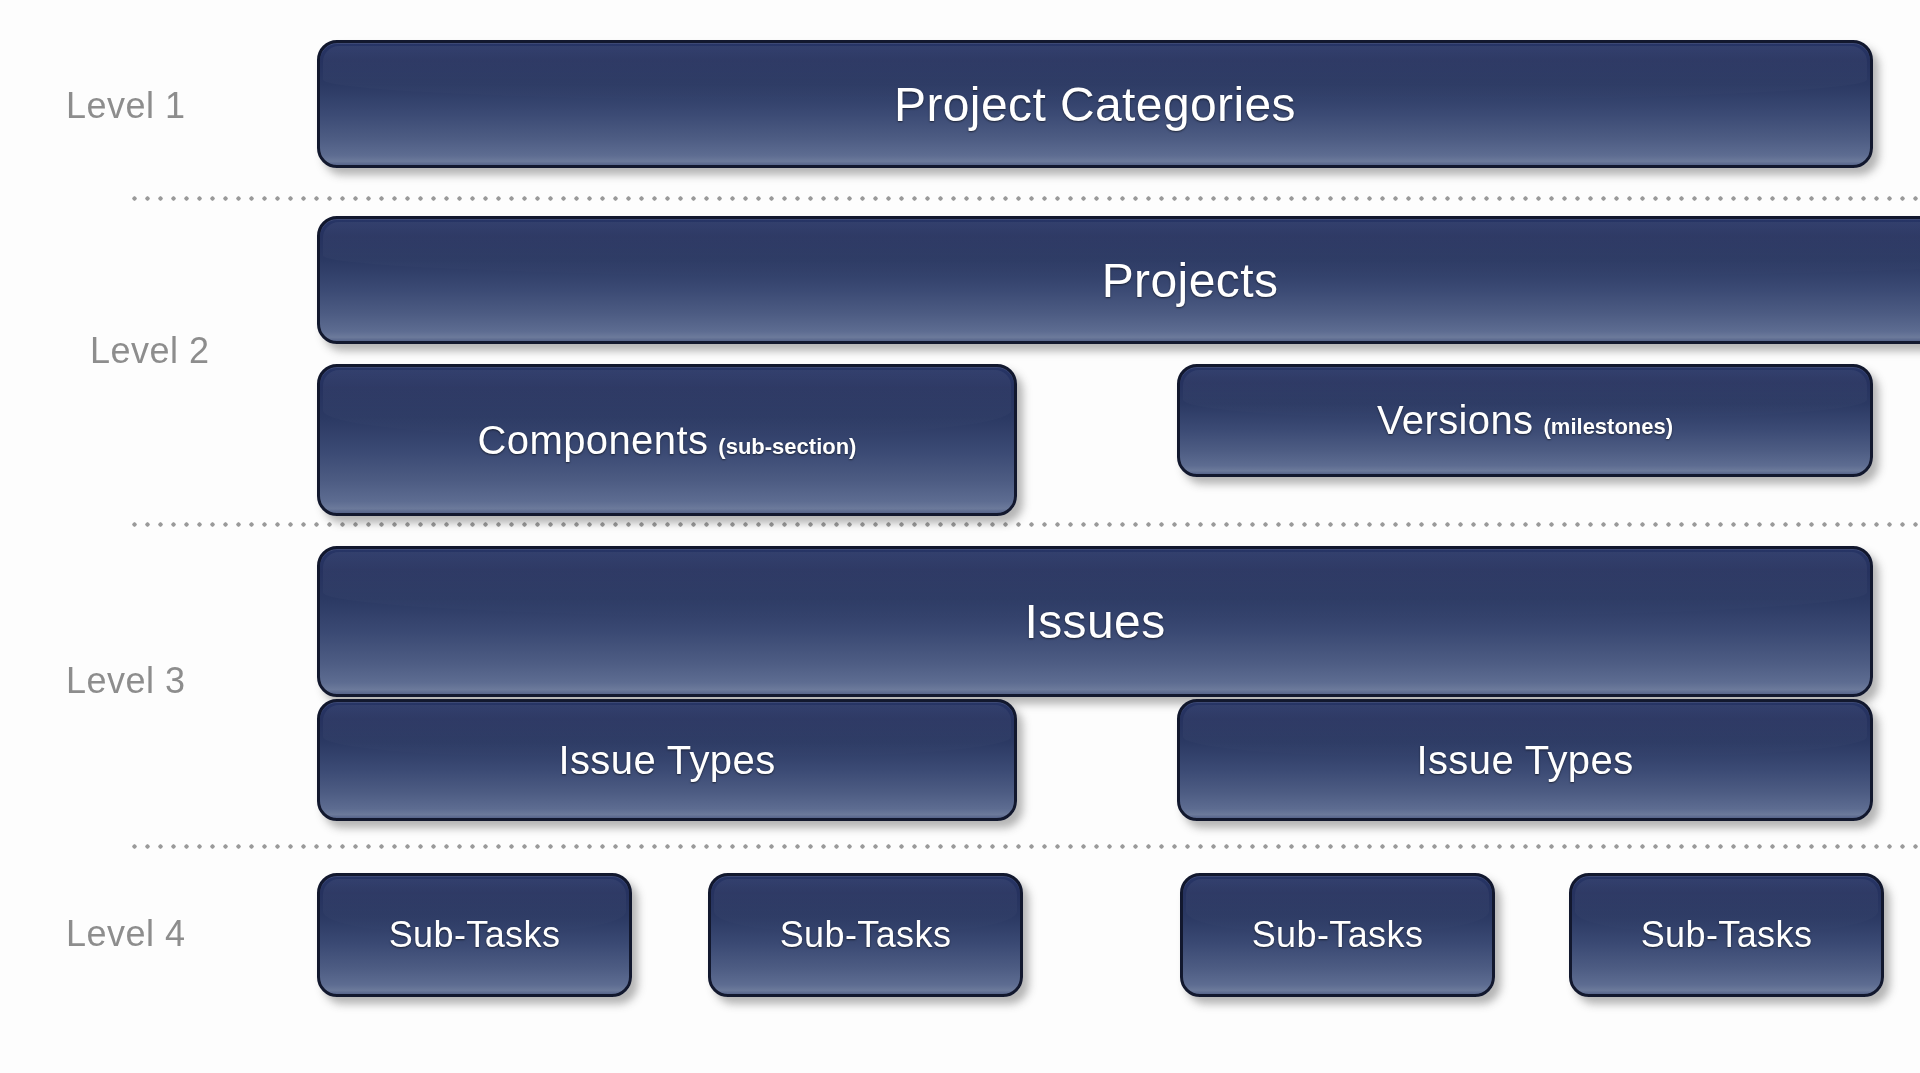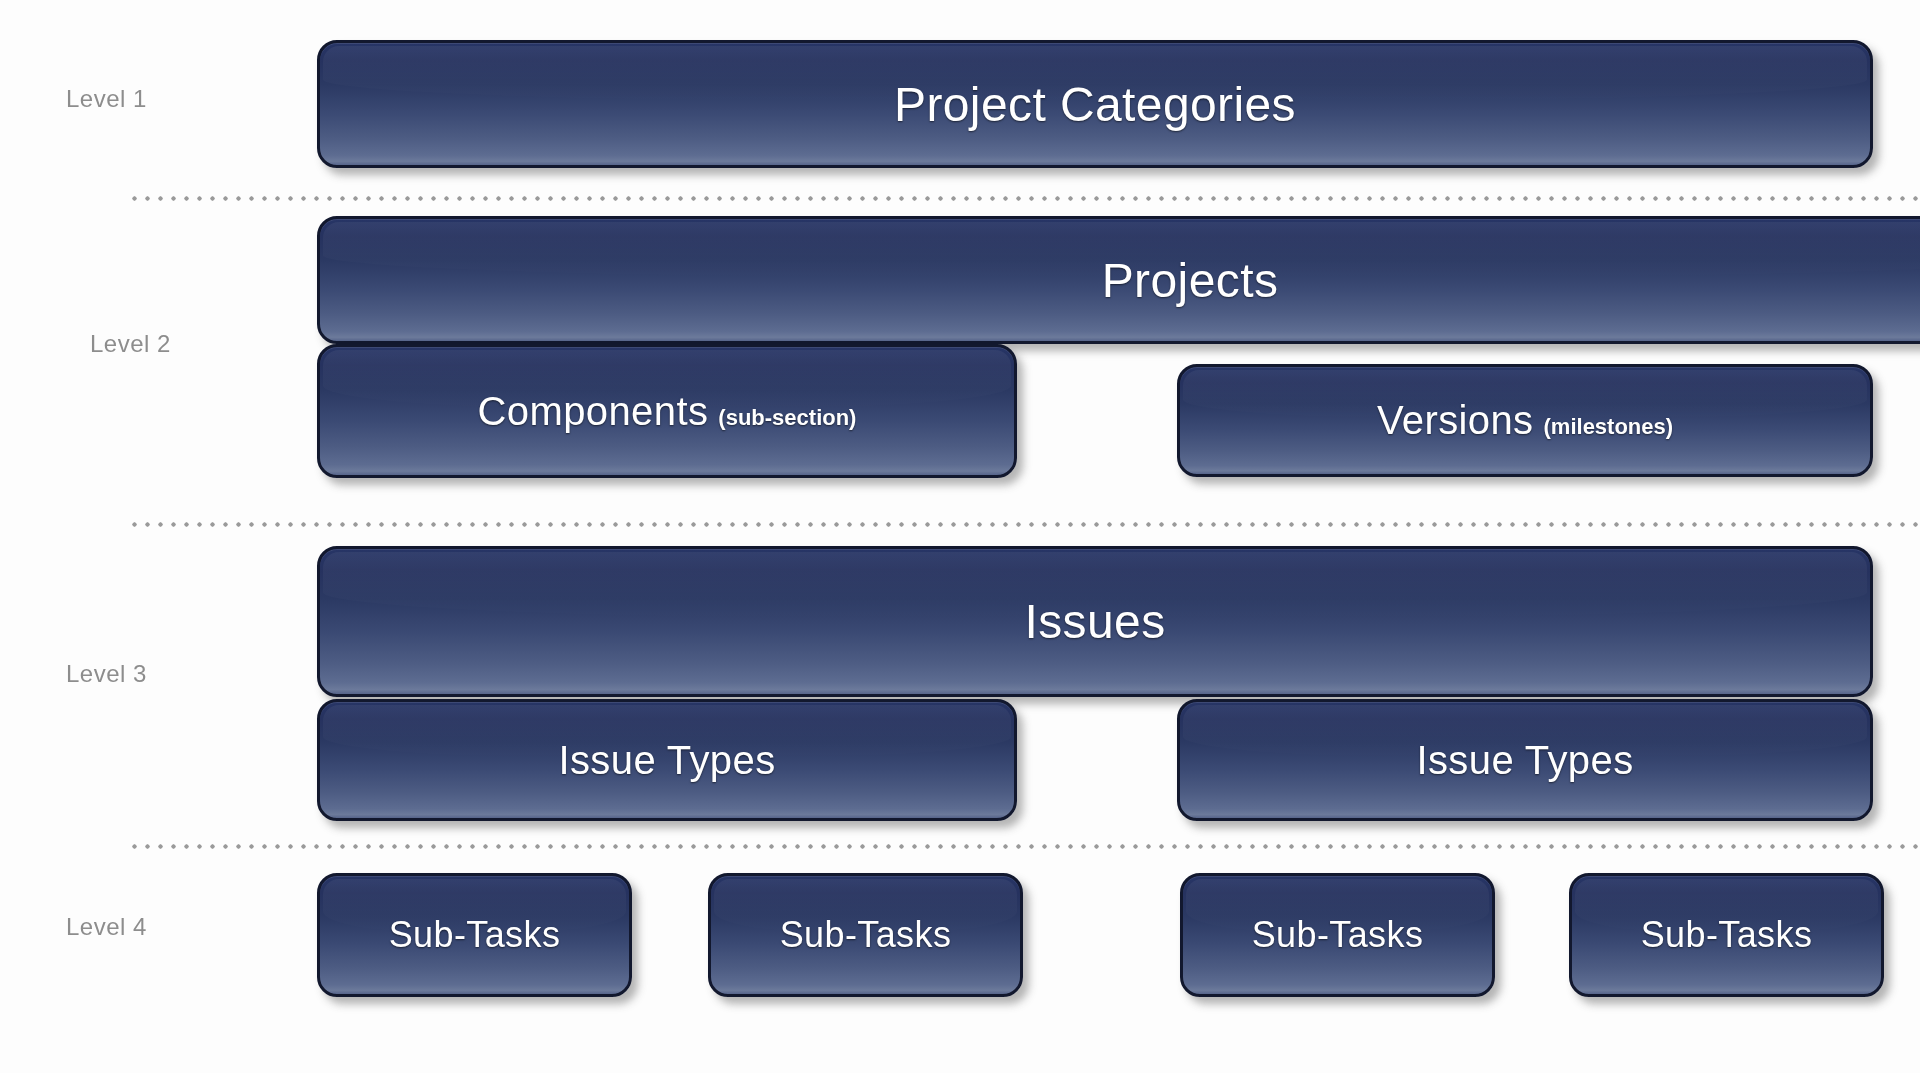--- a/index.html
+++ b/index.html
@@ -17,21 +17,21 @@
     width: 1920px;
     height: 1073px;
     background: #fdfdfd;
     overflow: hidden;
   }
 
   
   .level-label {
     position: absolute;
     font-family: "Liberation Sans", sans-serif;
-    font-size: 24px;
+    font-size: 36px;
     font-weight: 400;
     color: #8d8d8d;
     letter-spacing: 0.5px;
     white-space: nowrap;
   }
 
   
   .divider {
     position: absolute;
     left: 128px;
@@ -120,21 +120,21 @@
       <span class="main">Project Categories</span>
     </span>
   </div>
 
   <div class="node" style="left:317px; top:216px; width:1746px; height:128px;">
     <span class="node-label size-lg">
       <span class="main">Projects</span>
     </span>
   </div>
 
-  <div class="node" style="left:317px; top:344px; width:700px; height:134px;">
+  <div class="node" style="left:317px; top:364px; width:700px; height:152px;">
     <span class="node-label size-md">
       <span class="main">Components</span>
       <span class="sub">(sub-section)</span>
     </span>
   </div>
 
   <div class="node" style="left:1177px; top:364px; width:696px; height:113px;">
     <span class="node-label size-md">
       <span class="main">Versions</span>
       <span class="sub">(milestones)</span>

